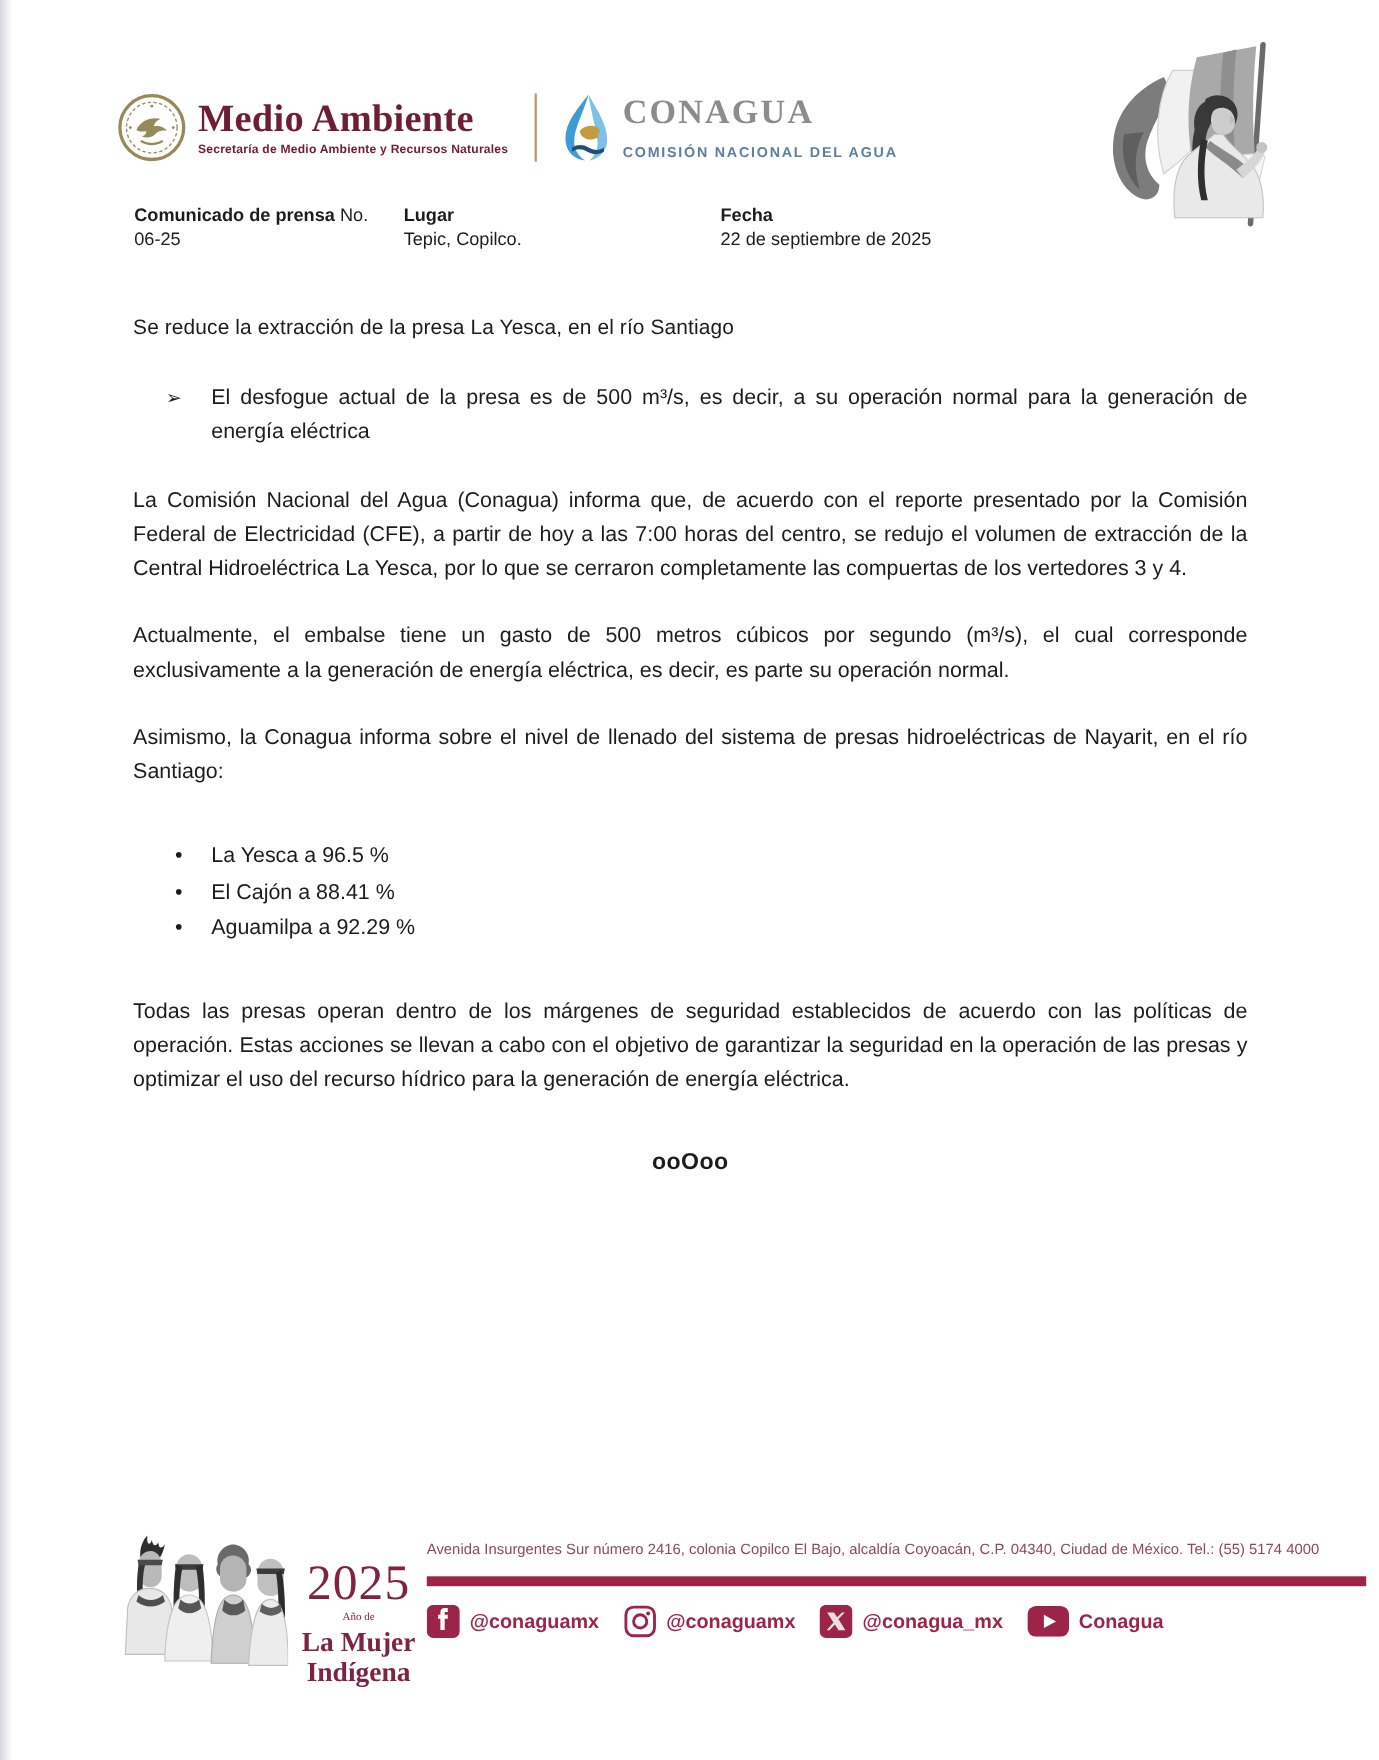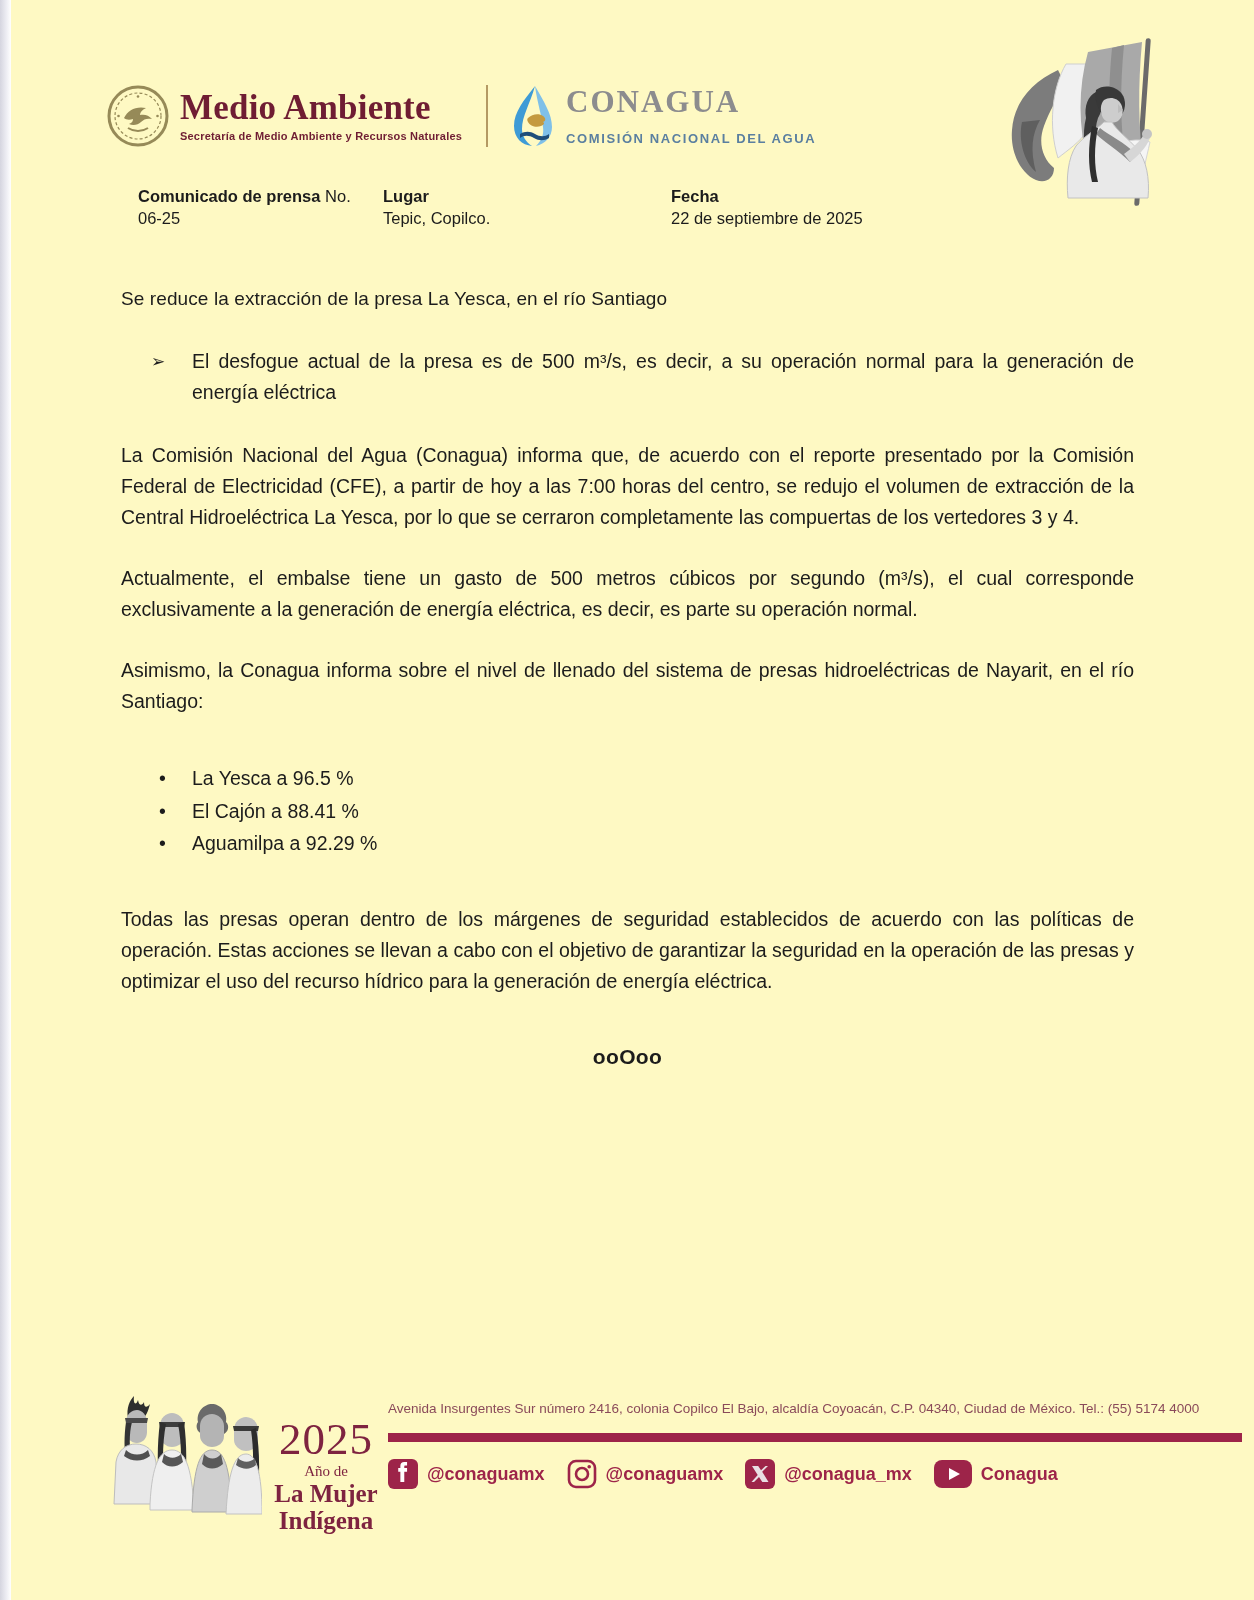--- a/index.html
+++ b/index.html
@@ -1,18 +1,18 @@
 <!DOCTYPE html>
 <html><head>
 <meta charset="utf-8">
 <style>
   html,body { margin:0; padding:0; background:#e8e8ed; }
   .page {
     position:relative; width:1254px; height:1600px; margin:0 auto;
-    background:#fef9c3; overflow:hidden;
+    background:#ffffff; overflow:hidden;
     font-family:"Liberation Sans", sans-serif; color:#1c1c1c;
   }
   .left-edge {
     position:absolute; left:0; top:0; bottom:0; width:11px;
     background:linear-gradient(to right,#d5d5df 0%, #ececf2 55%, #ffffff 100%);
   }
 
   
   .brand-row { position:absolute; top:84px; left:106px; display:flex; align-items:center; }
   .seal { width:64px; height:64px; flex:0 0 auto; }
@@ -32,21 +32,21 @@
     font-family:"Liberation Serif", serif; font-weight:bold;
     font-size:31px; line-height:30px; color:#8c8c8e; letter-spacing:2px;
   }
   .conagua-sub {
     font-size:13px; font-weight:bold; color:#5a7fa0; letter-spacing:1.6px; margin-top:14px;
   }
   .flag-illustration { position:absolute; top:30px; left:992px; width:208px; height:186px; }
 
   
   .meta-row {
-    position:absolute; top:185px; left:138px; right:120px;
+    position:absolute; top:185px; left:122px; right:120px;
     display:grid; grid-template-columns:245px 288px auto;
     font-size:16.5px; line-height:22px;
   }
   .meta-label { font-weight:bold; }
   .meta-inline-normal { font-weight:normal; }
 
   
   .content { position:absolute; top:288px; left:121px; width:1013px; }
   .doc-title {
     text-align:left; font-weight:normal; font-size:19px; margin:0 0 36px 0; letter-spacing:0.1px;
@@ -61,21 +61,21 @@
   .end-mark { text-align:center; font-weight:bold; font-size:21px; margin-top:48px; letter-spacing:0.4px; }
 
   
   .footer { position:absolute; left:106px; top:1390px; right:12px; height:150px; }
   .women-illustration { position:absolute; left:0; top:2px; width:156px; height:142px; }
   .year-block {
     position:absolute; left:160px; top:28px; width:120px; text-align:center;
     color:#7e2340; font-family:"Liberation Serif", serif;
   }
   .year-big { font-size:45px; font-weight:normal; line-height:42px; letter-spacing:1px; }
-  .year-line1 { font-size:15px; line-height:18px; margin-top:2px; }
+  .year-line1 { font-size:10px; line-height:18px; margin-top:2px; }
   .year-line2, .year-line3 { font-size:25px; font-weight:bold; line-height:27px; }
   .footer-right { position:absolute; left:282px; top:10px; right:0; }
   .address-line { font-size:13.5px; line-height:18px; color:#8a4a5a; }
   .footer-bar { height:9px; background:#9d2449; margin-top:15px; }
   .social-row {
     display:flex; align-items:center; margin-top:17px; color:#9d2449;
     font-weight:bold; font-size:18px;
   }
   .social-item { display:flex; align-items:center; margin-right:22px; }
   .social-item svg { margin-right:9px; }

